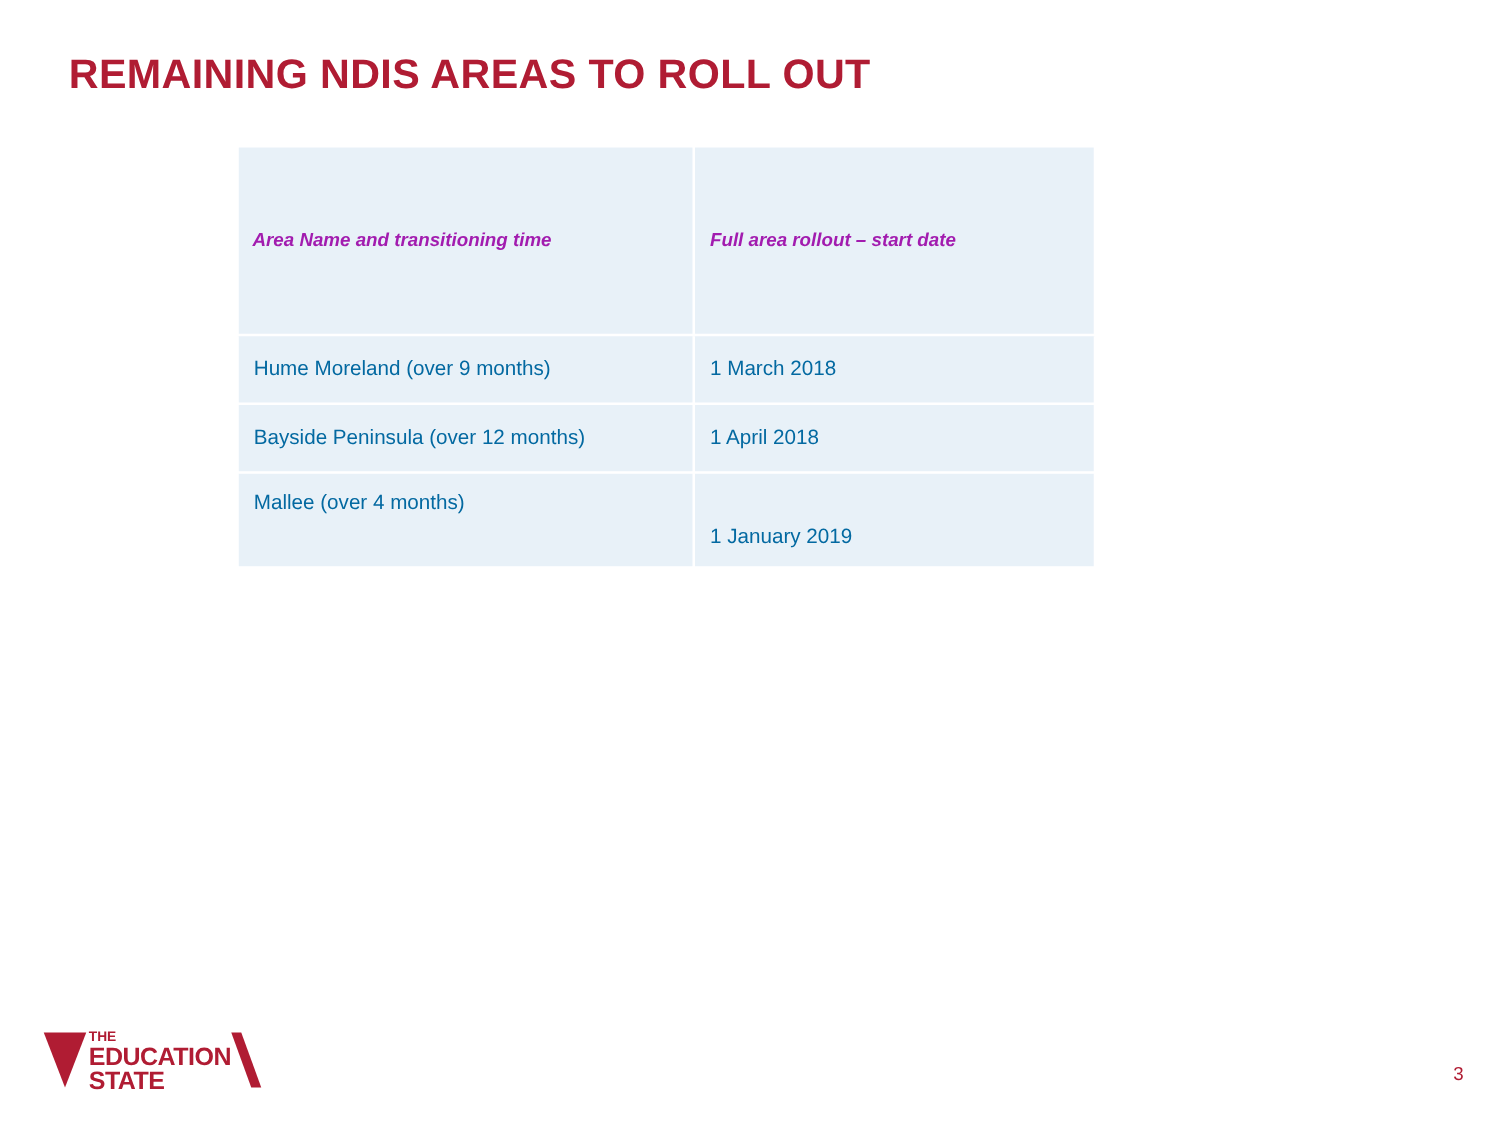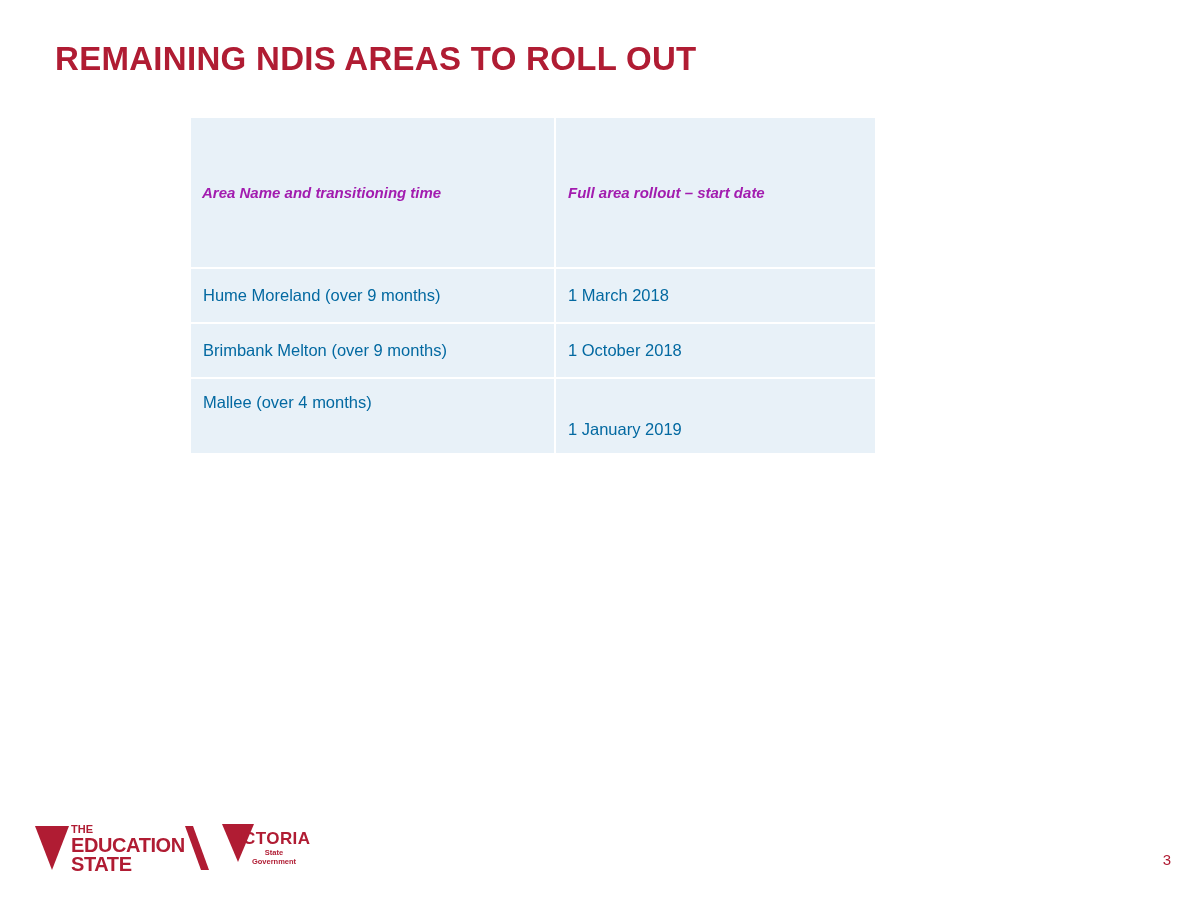--- a/index.html
+++ b/index.html
@@ -137,48 +137,40 @@
         <th class="th-area">Area Name and transitioning time</th>
         <th class="th-date">Full area rollout – start date</th>
       </tr>
     </thead>
     <tbody>
       <tr>
         <td class="area-cell">Hume Moreland (over 9 months)</td>
         <td class="date-cell">1 March 2018</td>
       </tr>
       <tr>
-        <td class="area-cell">Brimbank Melton (over 9 months)</td>
-        <td class="date-cell">1 October 2018</td>
+        <td class="area-cell">Bayside Peninsula (over 12 months)</td>
+        <td class="date-cell">1 April 2018</td>
       </tr>
       <tr class="tall offset">
         <td class="area-cell">Mallee (over 4 months)</td>
         <td class="date-cell">1 January 2019</td>
       </tr>
     </tbody>
   </table>
 
   <div class="logos">
 
     <div class="logo-education">
       <svg width="178" height="56" viewBox="0 0 178 56" xmlns="http://www.w3.org/2000/svg" aria-hidden="true">
         <polygon points="2,8 36,8 19,52" fill="#b01c33"></polygon>
         <polygon points="152,8 160,8 176,52 168,52" fill="#b01c33"></polygon>
         <text x="38" y="15" font-family="Liberation Sans, sans-serif" font-size="11" font-weight="bold" fill="#b01c33">THE</text>
         <text x="38" y="34" font-family="Liberation Sans, sans-serif" font-size="20" font-weight="bold" fill="#b01c33" letter-spacing="-0.4">EDUCATION</text>
         <text x="38" y="53" font-family="Liberation Sans, sans-serif" font-size="20" font-weight="bold" fill="#b01c33" letter-spacing="-0.4">STATE</text>
       </svg>
     </div>
 
-    <div class="logo-victoria">
-      <svg width="105" height="56" viewBox="0 0 105 56" xmlns="http://www.w3.org/2000/svg" aria-hidden="true">
-        <polygon points="2,6 34,6 18,44" fill="#b01c33"></polygon>
-        <text x="18" y="26" font-family="Liberation Sans, sans-serif" font-size="17" font-weight="bold" fill="#b01c33" letter-spacing="0.4">ICTORIA</text>
-        <text x="54" y="37" font-family="Liberation Sans, sans-serif" font-size="7.5" font-weight="bold" fill="#b01c33" text-anchor="middle">State</text>
-        <text x="54" y="46" font-family="Liberation Sans, sans-serif" font-size="7.5" font-weight="bold" fill="#b01c33" text-anchor="middle">Government</text>
-      </svg>
-    </div>
 
   </div>
 
   <div class="page-number">3</div>
 
 </div>
 
 </body></html>

